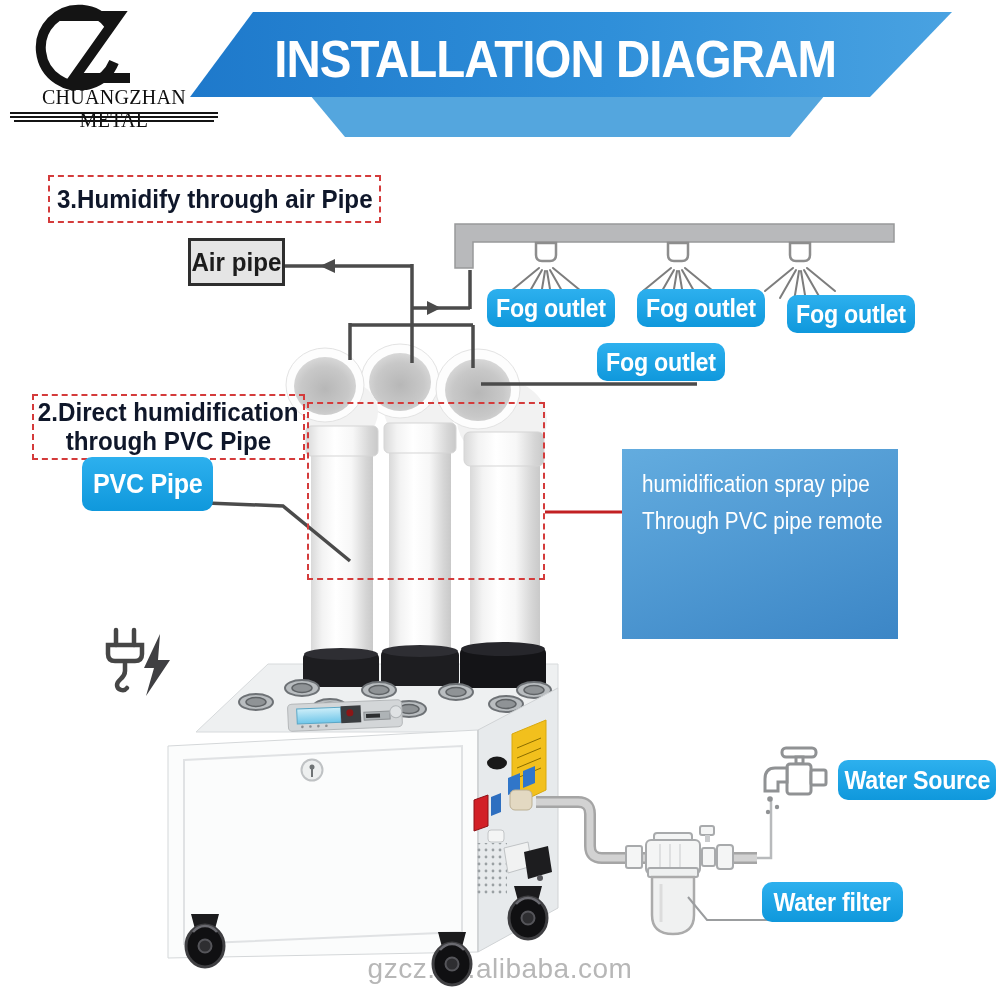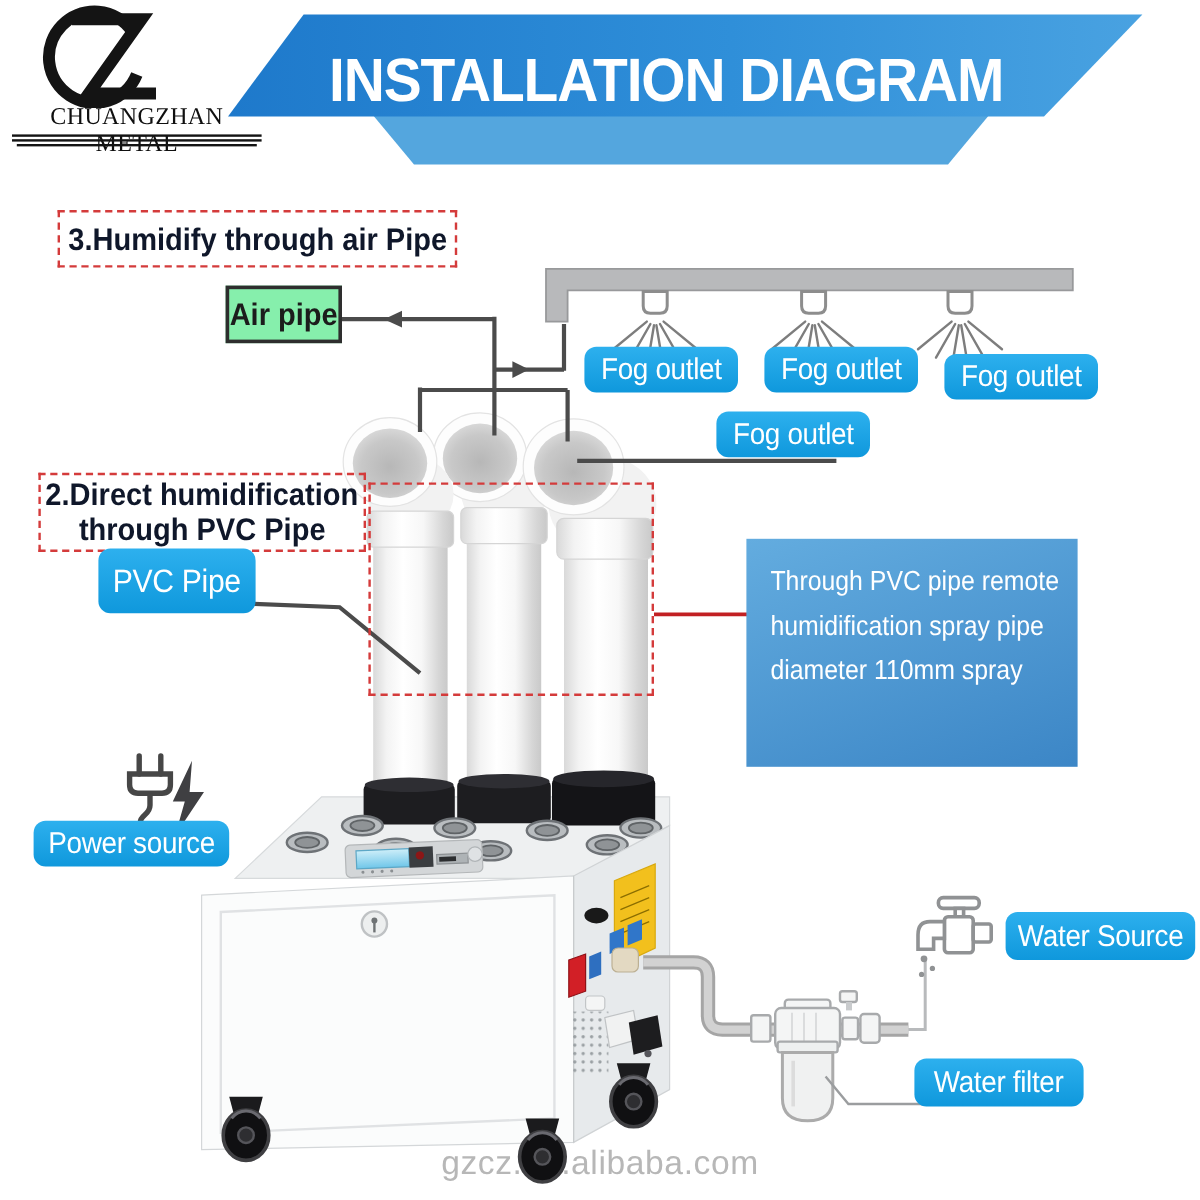--- a/index.html
+++ b/index.html
@@ -4,39 +4,39 @@
 <style>
   html,body{margin:0;padding:0;background:#ffffff;}
   .canvas{position:relative;width:1000px;height:1000px;background:#fff;overflow:hidden;
           font-family:"Liberation Sans",sans-serif;}
   .squeeze{display:inline-block;transform:scaleX(0.93);transform-origin:center;white-space:nowrap;}
   .squeezeL{display:inline-block;transform:scaleX(0.9);transform-origin:left;white-space:nowrap;}
 
   
   .pill{position:absolute;display:flex;align-items:center;justify-content:center;
         background:linear-gradient(180deg,#2db0ee 0%,#0f98dc 100%);
-        color:#fff;font-weight:400;font-size:25px;border-radius:10px;letter-spacing:-0.3px;z-index:4;}
+        color:#fff;font-weight:700;font-size:25px;border-radius:10px;letter-spacing:-0.3px;z-index:4;}
 
   
   .stepbox{position:absolute;display:flex;flex-direction:column;align-items:center;justify-content:center;
            border:2px dashed #d43b3b;color:#0f172a;font-weight:700;background:transparent;z-index:4;}
 
-  .airpipe{position:absolute;left:188px;top:238px;width:97px;height:48px;background:#86efac;
+  .airpipe{position:absolute;left:188px;top:238px;width:97px;height:48px;background:#e5e5e5;
            border:3px solid #2e2e2e;display:flex;align-items:center;justify-content:center;
            color:#1c1c1c;font-size:26px;font-weight:600;z-index:4;box-sizing:border-box;}
 
   .infobox{position:absolute;left:622px;top:449px;width:276px;height:190px;z-index:4;
            background:linear-gradient(160deg,#63acdf 0%,#3c86c6 100%);
            color:#fff;font-size:23px;box-sizing:border-box;padding:17px 0 0 20px;line-height:37px;}
 
   .dashedrect{position:absolute;left:307px;top:402px;width:238px;height:178px;
               border:2px dashed #d43b3b;z-index:3;box-sizing:border-box;}
 
   .title{position:absolute;left:230px;top:22px;width:650px;height:74px;z-index:3;
-         display:flex;align-items:flex-end;justify-content:center;color:#fff;
+         display:flex;align-items:center;justify-content:center;color:#fff;
          font-size:51px;font-weight:700;letter-spacing:-1px;}
 
   .brandname{position:absolute;left:8px;top:86px;width:212px;text-align:center;z-index:3;
              font-family:"Liberation Serif",serif;font-size:20px;letter-spacing:0.3px;color:#0f0f0f;}
   .brandline{position:absolute;left:10px;height:2px;background:#141414;z-index:3;}
 
   .watermark{position:absolute;left:0;top:953px;width:1000px;text-align:center;z-index:0;
              color:#b7b7b7;font-size:28px;letter-spacing:0.5px;}
 
   svg.layer{position:absolute;left:0;top:0;z-index:1;}
@@ -312,28 +312,24 @@
     <span class="squeeze">through PVC Pipe</span>
   </div>
 
   <div class="pill" style="left:82px;top:457px;width:131px;height:54px;font-size:27px;">
     <span class="squeeze">PVC  Pipe</span>
   </div>
 
   <div class="dashedrect"></div>
 
   <div class="infobox">
+    <div><span class="squeezeL">humidification spray pipe</span></div>
     <div><span class="squeezeL">Through PVC pipe remote</span></div>
-    <div><span class="squeezeL">humidification spray pipe</span></div>
-    <div><span class="squeezeL">diameter 110mm spray</span></div>
-  </div>
-
-  <div class="pill" style="left:28px;top:684px;width:163px;height:38px;">
-    <span class="squeeze">Power source</span>
-  </div>
+  </div>
+
 
   <div class="pill" style="left:762px;top:882px;width:141px;height:40px;">
     <span class="squeeze">Water filter</span>
   </div>
 
   <div class="pill" style="left:838px;top:760px;width:158px;height:40px;">
     <span class="squeeze">Water Source</span>
   </div>
 
 </div>

